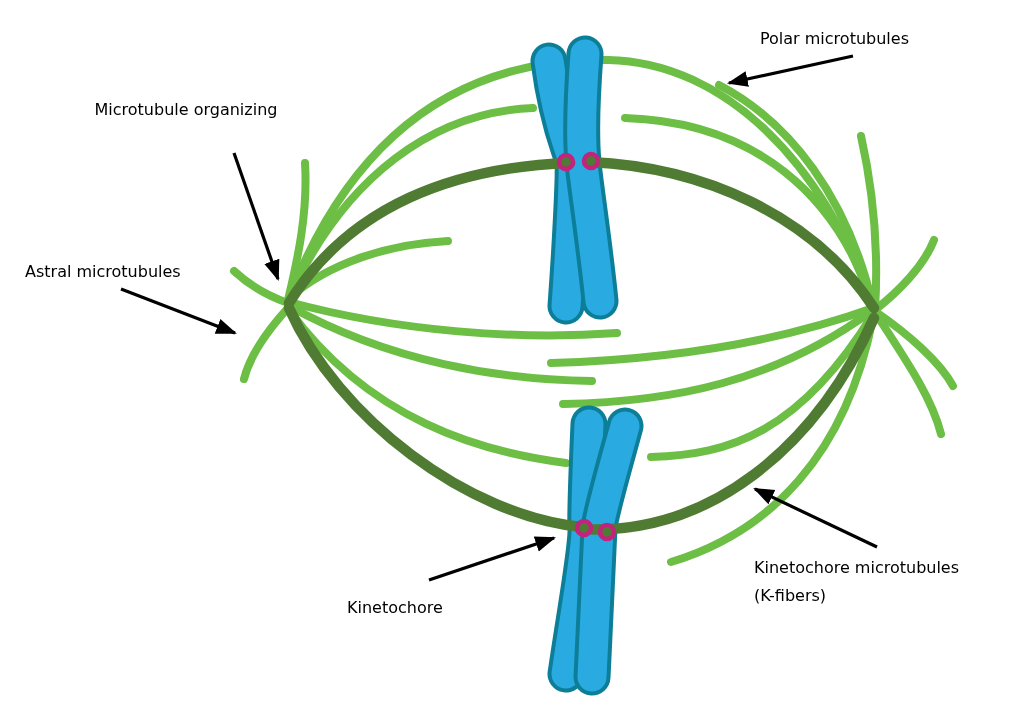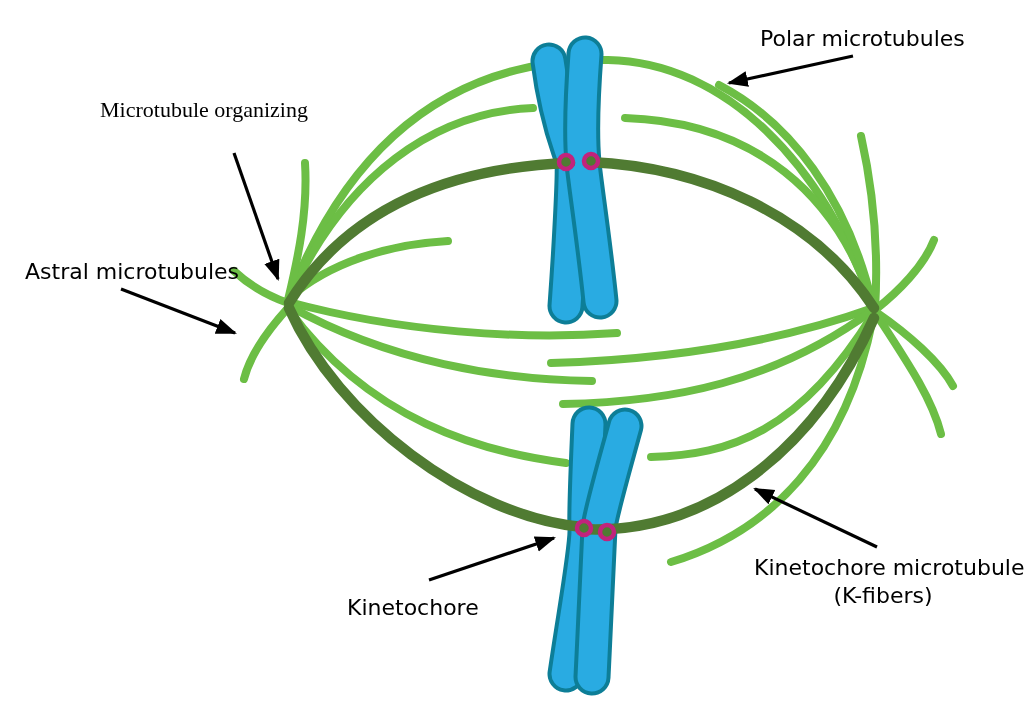--- a/index.html
+++ b/index.html
@@ -9,28 +9,28 @@
     font-family:"DejaVu Sans","Liberation Sans",sans-serif;
   }
   svg.diagram{position:absolute;left:0;top:0;width:1024px;height:715px;}
   .mtl{fill:none;stroke:var(--light-green);stroke-width:8;stroke-linecap:round;}
   .mtd{fill:none;stroke:var(--dark-green);stroke-width:10.5;stroke-linecap:round;}
   .chrom-outline{fill:none;stroke:var(--chromosome-outline);stroke-width:37;stroke-linecap:round;stroke-linejoin:round;}
   .chrom-fill{fill:none;stroke:var(--chromosome-fill);stroke-width:29;stroke-linecap:round;stroke-linejoin:round;}
   .kin{fill:var(--dark-green);stroke:var(--kinetochore-ring);stroke-width:4.5;}
   .arrow{fill:none;stroke:var(--arrow-color);stroke-width:3.2;}
   .arrowhead{fill:var(--arrow-color);}
-  .lbl{position:absolute;color:var(--arrow-color);font-size:22px;line-height:28px;white-space:nowrap;}
+  .lbl{position:absolute;color:var(--arrow-color);font-size:16px;line-height:28px;white-space:nowrap;}
   .lbl.center{text-align:center;}
-  .mtoc-block{left:76px;top:96px;width:256px;font-family:Liberation Serif, serif;}
+  .mtoc-block{left:58px;top:96px;width:256px;}
   .polar-lbl{left:760px;top:25px;}
   .astral-lbl{left:25px;top:258px;}
   .kineto-lbl{left:347px;top:586px;margin-top:8px;}
   .kfiber-block{left:754px;top:554px;width:258px;}
-  .kfiber-block .l2{text-align:center;width:258px;}
+  .kfiber-block .l2{width:258px;}
 </style>
 </head>
 <body>
 
 <svg class="diagram" viewBox="0 0 1024 715" aria-hidden="true">
   <defs>
     <marker id="ah" viewBox="0 0 10 10" refX="9" refY="5" markerWidth="6.5" markerHeight="6.5" orient="auto" markerUnits="strokeWidth">
       <path d="M0,1.2 L10,5 L0,8.8 z" class="arrowhead"></path>
     </marker>
   </defs>

